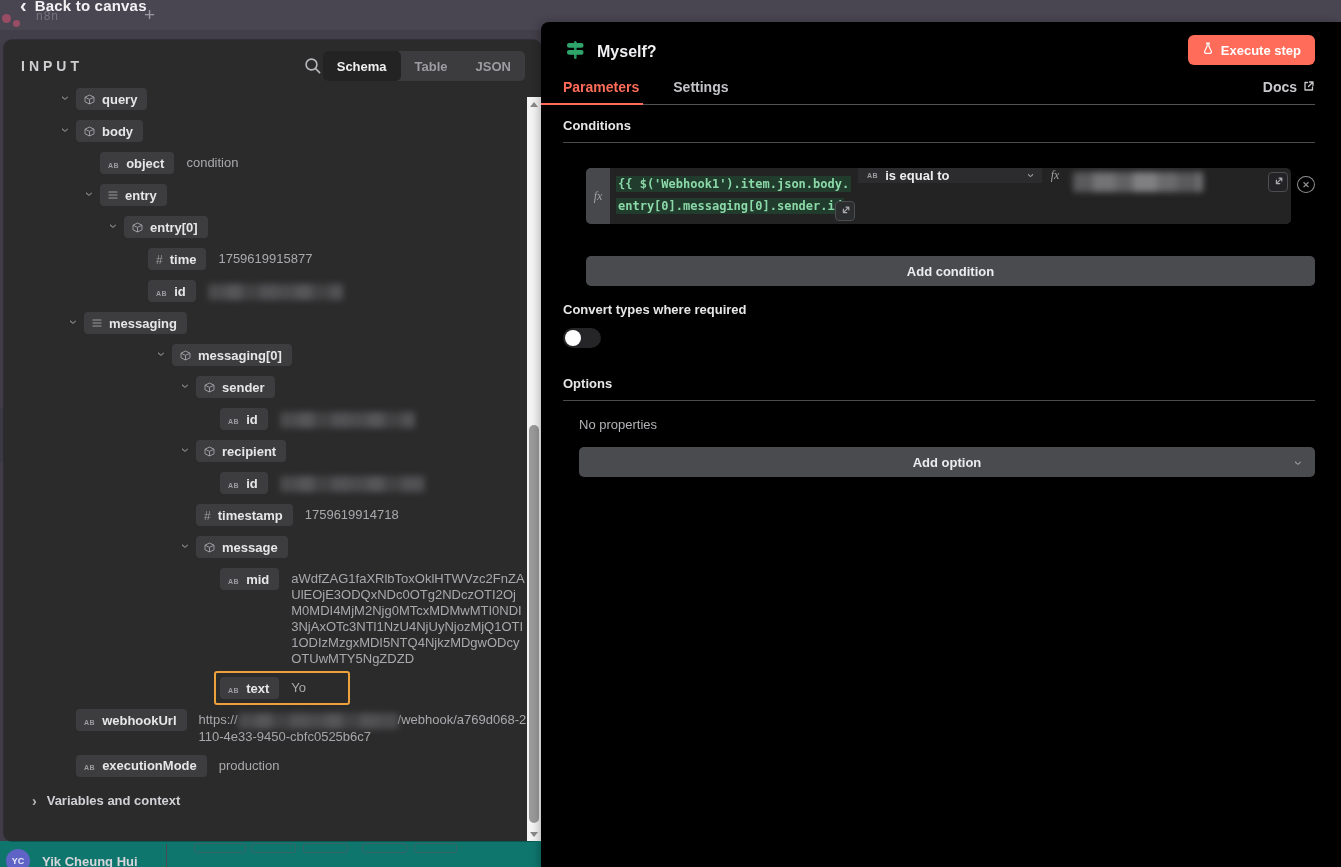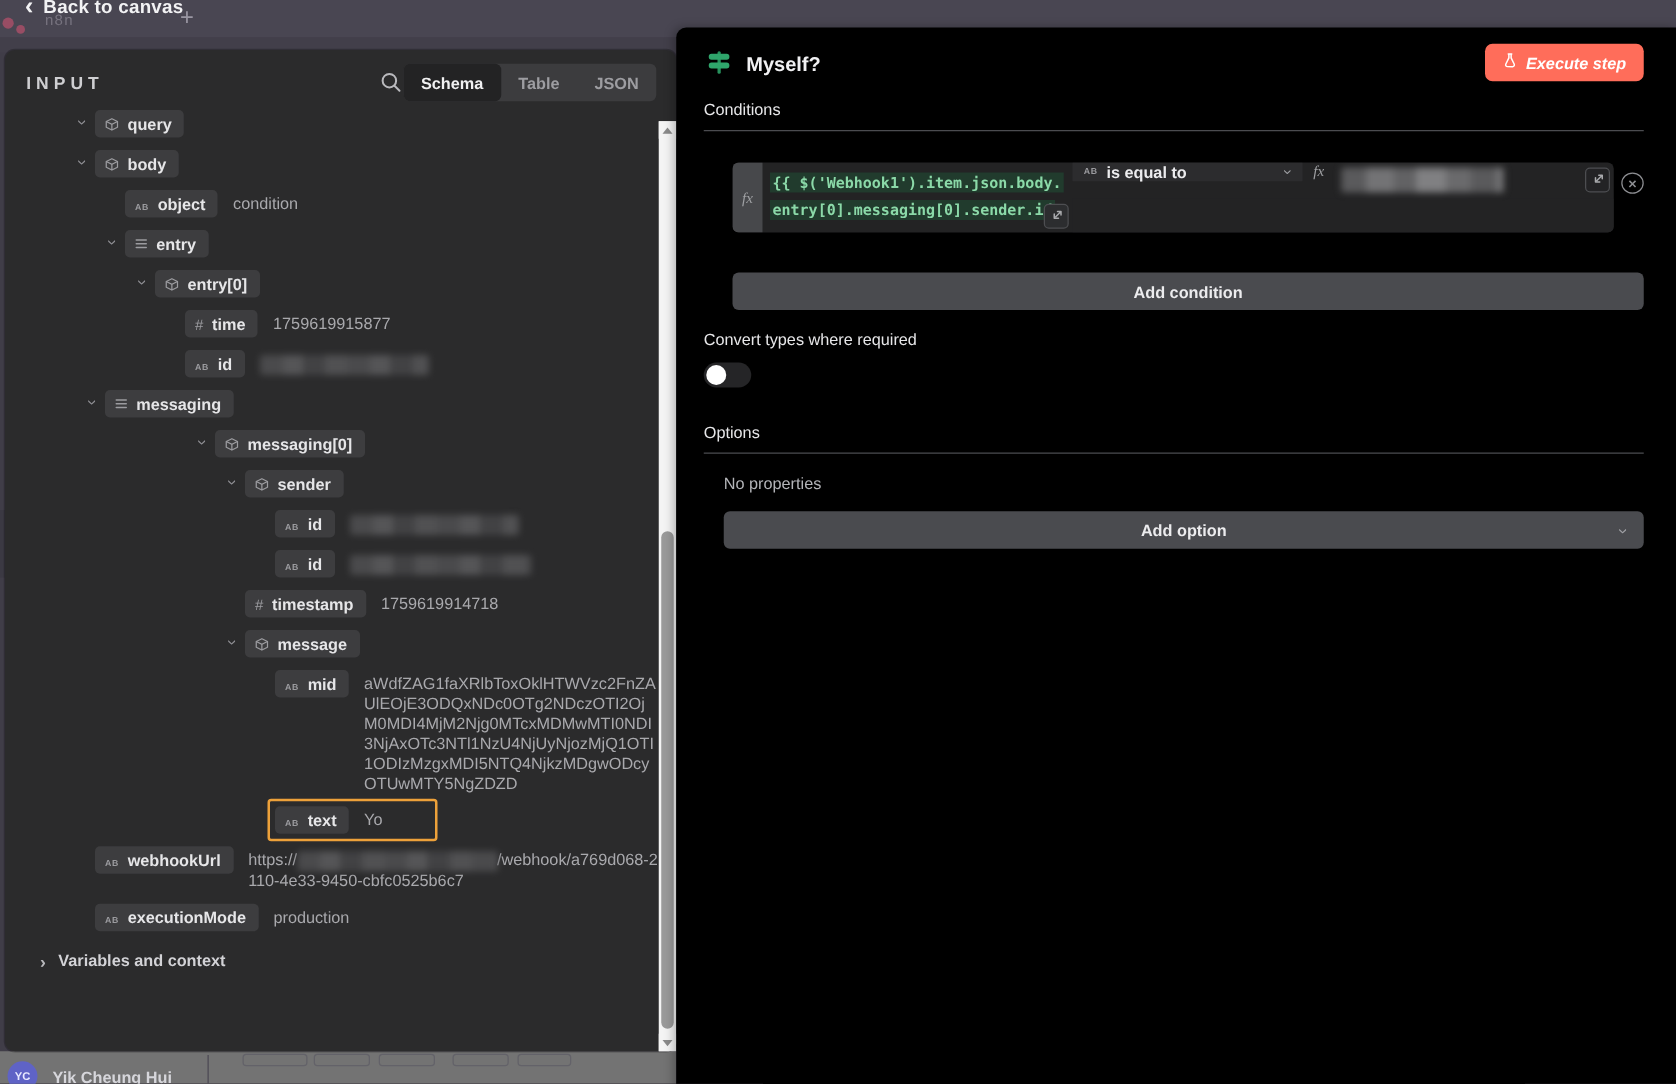--- a/index.html
+++ b/index.html
@@ -11,21 +11,21 @@
   }
   
   .top-strip{position:absolute;left:0;top:0;width:1341px;height:30px;background:#494652;}
   .top-strip2{position:absolute;left:0;top:30px;width:1341px;height:12px;background:#423f4a;}
   .back-wrap{position:absolute;left:20px;top:-5px;display:flex;align-items:center;gap:8px;color:#f2f2f4;z-index:2;}
   .back-chevron{font-size:20px;font-weight:700;line-height:20px;}
   .back-label{font-size:15px;font-weight:700;letter-spacing:.2px;}
   .brand-ghost{position:absolute;left:36px;top:9px;color:#77737f;font-size:12px;letter-spacing:1px;z-index:1;}
   .logo-blob{position:absolute;background:#a64f67;border-radius:50%;opacity:.85;z-index:1;}
   .plus-tab{position:absolute;left:144px;top:4px;color:#9a97a3;font-size:19px;font-weight:400;z-index:2;}
-  .bottom-strip{position:absolute;left:0;top:841px;width:541px;height:26px;background:#737373;}
+  .bottom-strip{position:absolute;left:0;top:841px;width:541px;height:26px;background:#0f766e;}
   .user-area{position:absolute;left:6px;top:8px;display:flex;align-items:center;gap:12px;}
   .avatar{width:24px;height:24px;border-radius:50%;background:#5f63c6;color:#e8e9ff;font-size:9px;font-weight:700;
     display:flex;align-items:center;justify-content:center;flex:0 0 auto;}
   .user-name{color:#d6d6db;font-size:13px;font-weight:600;white-space:nowrap;}
   .strip-divider{position:absolute;left:166px;top:3px;width:1px;height:23px;background:#4c4954;}
   .deco-rect{position:absolute;top:2px;height:8px;border:1px solid #565361;border-radius:3px;opacity:.55;}
   .left-handle{position:absolute;left:-8px;top:408px;width:22px;height:54px;background:#3b3943;border-radius:8px;}
 
   
   .input-panel{
@@ -66,29 +66,29 @@
   .tri-down{width:0;height:0;border-left:4px solid transparent;border-right:4px solid transparent;border-top:5px solid #8a8a8a;}
   .sb-thumb{position:absolute;left:2px;width:10px;border-radius:5px;background:#9a9a9a;top:328px;height:398px;}
 
   
   .node-panel{position:absolute;left:541px;top:22px;width:800px;height:853px;background:#000000;border-top-left-radius:8px;
     box-shadow:-2px 0 8px rgba(0,0,0,.25);}
   .ndv-header{position:relative;padding:16px 26px 0 22px;}
   .ndv-title-row{display:flex;align-items:center;gap:10px;}
   .ndv-title{color:#f0f0f2;font-size:16px;font-weight:700;}
   .exec-btn{position:absolute;right:26px;top:13px;height:30px;display:flex;align-items:center;gap:7px;
-    background:#ff6d5a;border:none;border-radius:6px;color:#fff;font-size:13px;font-weight:700;padding:0 14px;cursor:pointer;font-family:"Liberation Sans",sans-serif;font-style:italic;}
+    background:#ff6d5a;border:none;border-radius:6px;color:#fff;font-size:13px;font-weight:700;padding:0 14px;cursor:pointer;font-family:"Liberation Sans",sans-serif;}
   .ndv-tabs{display:flex;align-items:flex-end;gap:34px;margin-top:13px;border-bottom:1px solid #525357;padding-bottom:9px;position:relative;}
   .ndv-tab{position:relative;font-size:14px;font-weight:600;color:#c3c4c8;cursor:pointer;}
   .ndv-tab.active{color:#ff6d5a;}
   .ndv-tab.active::after{content:"";position:absolute;left:-22px;right:-4px;bottom:-10px;height:2px;background:#ff6d5a;}
   .docs-link{margin-left:auto;display:flex;align-items:center;gap:6px;color:#c8c9cc;font-size:14px;font-weight:600;cursor:pointer;}
 
   .ndv-body{padding:13px 26px 0 22px;}
-  .section-label{color:#e6e6e8;font-size:13px;font-weight:400;}
+  .section-label{color:#e6e6e8;font-size:13px;font-weight:700;}
   .section-divider{border-bottom:1px solid #4b4c50;margin-top:9px;}
 
   .cond-wrap{display:flex;align-items:flex-start;margin:25px 0 0 23px;}
   .cond-card{flex:1;display:flex;height:56px;background:#232324;border-radius:5px;overflow:hidden;}
   .fx-gutter{flex:0 0 24px;background:#47484b;display:flex;align-items:center;justify-content:center;}
   .fx-label{font-family:"Liberation Serif",serif;font-style:italic;color:#9fa0a3;font-size:12px;}
   .expr-box{flex:0 0 248px;position:relative;padding:5px 6px;box-sizing:border-box;}
   .expr-text{font-family:"DejaVu Sans Mono",monospace;font-size:12px;font-weight:700;line-height:22px;
     color:#8bd9a8;background:#213b2d;box-decoration-break:clone;-webkit-box-decoration-break:clone;
     padding:1px 2px;word-break:break-all;}
@@ -324,20 +324,37 @@
           <span class="chev" style="visibility: hidden;">›</span>
         </span>
     <span class="rowbox">
       <span class="pill">
         <span class="ticon"><span class="ab">AB</span></span>
         <span class="tlabel">id</span>
       </span>
       <span class="tval"><span class="blur-block" style="width: 135px;"></span></span>
     </span>
   </div>
+      <div class="trow" style="padding-left: 172px;">
+    <span class="chev-slot">
+          <span class="chev">›</span>
+        </span>
+    <span class="rowbox">
+      <span class="pill">
+        <span class="ticon">
+              <svg width="11" height="11" viewBox="0 0 11 11">
+                <path d="M5.5 1 10 3.2v4.6L5.5 10 1 7.8V3.2Z" fill="none" stroke="#9c9ca0" stroke-width="1" stroke-linejoin="round"></path>
+                <path d="M1 3.2 5.5 5.4 10 3.2M5.5 5.4V10" fill="none" stroke="#9c9ca0" stroke-width="1"></path>
+              </svg>
+            </span>
+        <span class="tlabel">recipient</span>
+      </span>
+      <span class="tval"></span>
+    </span>
+  </div>
       <div class="trow" style="padding-left: 196px;">
     <span class="chev-slot">
           <span class="chev" style="visibility: hidden;">›</span>
         </span>
     <span class="rowbox">
       <span class="pill">
         <span class="ticon"><span class="ab">AB</span></span>
         <span class="tlabel">id</span>
       </span>
       <span class="tval"><span class="blur-block" style="width: 145px;"></span></span>
@@ -450,20 +467,33 @@
       <span class="ndv-title">Myself?</span>
     </div>
     <button class="exec-btn">
       <span>
         <svg width="12" height="13" viewBox="0 0 12 13">
             <path d="M4.6 1.2h2.8M5.1 1.2v3.1L2.6 9.4a1.4 1.4 0 0 0 1.3 1.9h4.2a1.4 1.4 0 0 0 1.3-1.9L6.9 4.3V1.2" fill="none" stroke="#fff" stroke-width="1.2" stroke-linecap="round" stroke-linejoin="round"></path>
           </svg>
       </span>
       <span>Execute step</span>
     </button>
+    <div class="ndv-tabs">
+      <span class="ndv-tab active">Parameters</span>
+      <span class="ndv-tab">Settings</span>
+      <span class="docs-link">
+        <span>Docs</span>
+        <span>
+          <svg width="12" height="12" viewBox="0 0 12 12">
+              <path d="M4.5 2.5H2v7.5h7.5V7" fill="none" stroke="#c8c9cc" stroke-width="1.3" stroke-linecap="round" stroke-linejoin="round"></path>
+              <path d="M6.5 2h3.5v3.5M10 2 5.5 6.5" fill="none" stroke="#c8c9cc" stroke-width="1.3" stroke-linecap="round" stroke-linejoin="round"></path>
+            </svg>
+        </span>
+      </span>
+    </div>
   </div>
 
   <div class="ndv-body">
     <div class="section-label">Conditions</div>
     <div class="section-divider"></div>
 
     <div class="cond-wrap">
       <div class="cond-card">
         <div class="fx-gutter">
             <span class="fx-label">fx</span>

